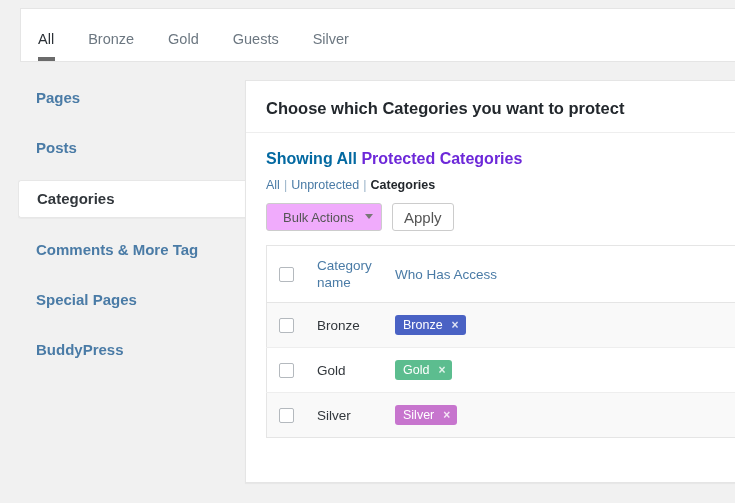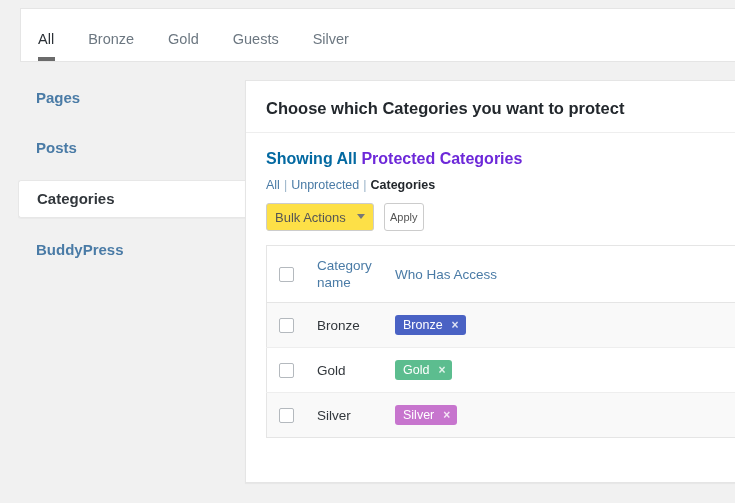--- a/index.html
+++ b/index.html
@@ -146,24 +146,24 @@
 
   
   #bulk-row {
     padding: 11px 0 0 20px;
     display: flex;
     align-items: center;
   }
   #bulk-select {
     appearance: none;
     -webkit-appearance: none;
-    background: #fde047;
+    background: #f0abfc;
     border: 1px solid #cccccc;
     border-radius: 3px;
-    padding: 5px 26px 5px 8px;
+    padding: 5px 26px 5px 16px;
     font-size: 13px;
     font-family: "Liberation Sans", sans-serif;
     color: #555;
     height: 28px;
     box-sizing: border-box;
     cursor: pointer;
   }
   .select-wrap {
     position: relative;
     display: inline-block;
@@ -177,22 +177,22 @@
     border-left: 4px solid transparent;
     border-right: 4px solid transparent;
     border-top: 5px solid #777;
     pointer-events: none;
   }
   #apply-button {
     margin-left: 10px;
     background: #ffffff;
     border: 1px solid #cccccc;
     border-radius: 3px;
-    padding: 5px 5px;
-    font-size: 11px;
+    padding: 5px 11px;
+    font-size: 15px;
     font-family: "Liberation Sans", sans-serif;
     color: #555;
     height: 28px;
     box-sizing: border-box;
     cursor: pointer;
   }
 
   
   #cat-table {
     margin: 14px 0 0 20px;
@@ -276,20 +276,22 @@
       <div class="top-tab"><span>Gold</span></div>
       <div class="top-tab"><span>Guests</span></div>
       <div class="top-tab"><span>Silver</span></div>
     </div>
 </div>
 
 <div id="sidebar">
     <div class="side-item"><span>Pages</span></div>
     <div class="side-item"><span>Posts</span></div>
     <div class="side-item active"><span>Categories</span></div>
+    <div class="side-item"><span>Comments &amp; More Tag</span></div>
+    <div class="side-item"><span>Special Pages</span></div>
     <div class="side-item"><span>BuddyPress</span></div>
   </div>
 
 <div id="content-card">
 
   <div id="panel-title">Choose which Categories you want to protect</div>
 
   <div id="showing-line">
     <span id="showing-prefix">Showing All</span>
     <span id="showing-suffix">Protected Categories</span>

